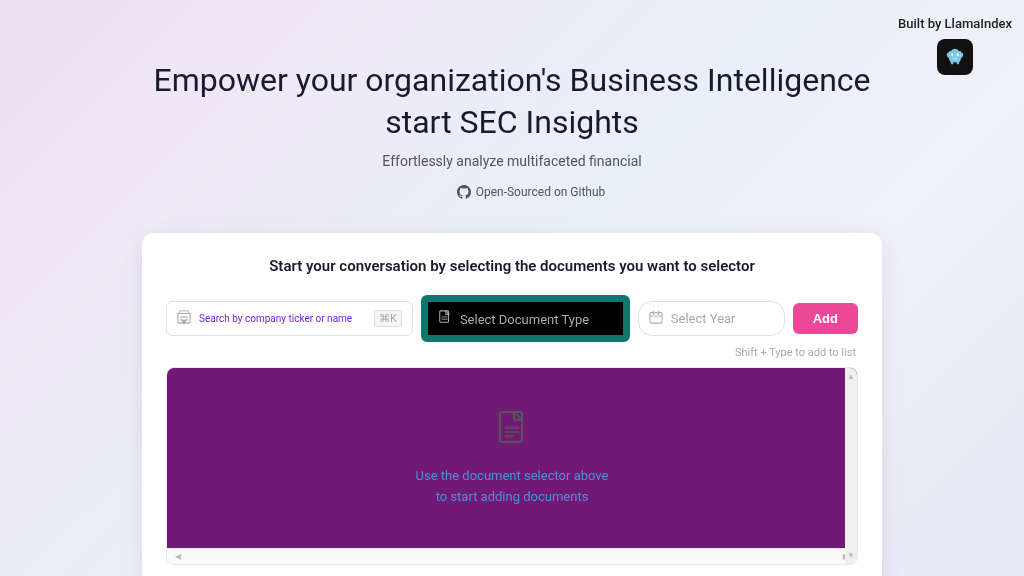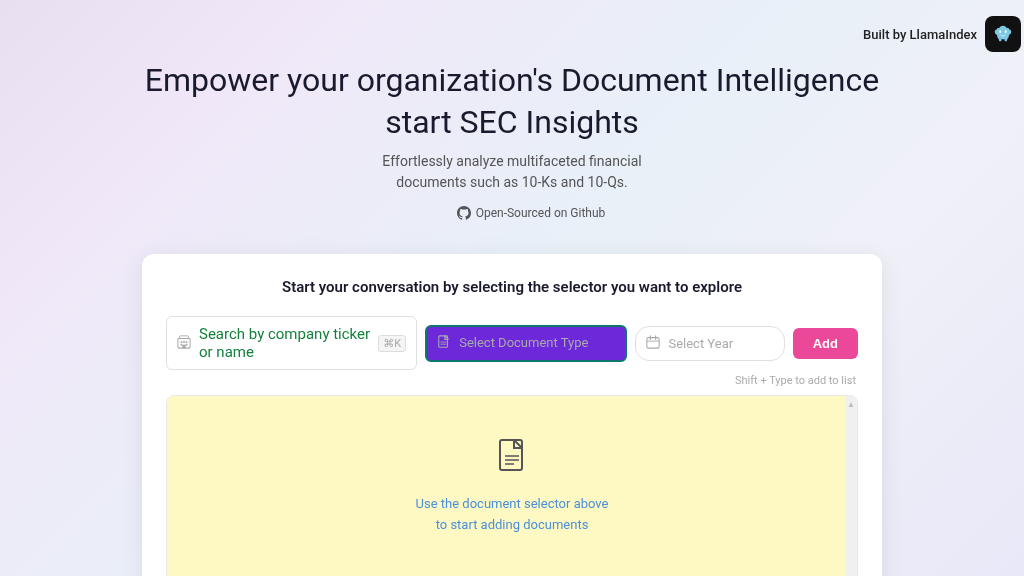--- a/index.html
+++ b/index.html
@@ -14,24 +14,25 @@
       overflow: hidden;
       font-family: -apple-system, BlinkMacSystemFont, 'Segoe UI', Roboto, sans-serif;
       background: linear-gradient(135deg, #e8e0f0 0%, #f0e8f8 20%, #e8f0f8 50%, #f0f0f8 70%, #e8e8f8 100%);
       position: relative;
     }
 
     
     .top-bar {
       position: absolute;
       top: 16px;
-      right: 3px;
+      right: 12px;
       display: flex;
       align-items: center;
       gap: 8px;
+      flex-direction: column;
     }
 
     .built-by-text {
       font-size: 13px;
       font-weight: 500;
       color: #222;
     }
 
     .llama-logo {
       width: 36px;
@@ -125,46 +126,46 @@
       cursor: text;
     }
 
     .search-field-icon {
       color: #aaa;
       font-size: 14px;
       flex-shrink: 0;
     }
 
     .search-field-placeholder {
-      font-size: 15px;
-      color: #15803d;
+      font-size: 10px;
+      color: #6d28d9;
       flex: 1;
     }
 
     .search-kbd {
       font-size: 11px;
       color: #aaa;
       background: #f5f5f5;
       border: 1px solid #ddd;
       border-radius: 3px;
       padding: 1px 4px;
       display: flex;
       align-items: center;
       gap: 2px;
     }
 
     .doc-type-field {
       flex: 1.4;
       display: flex;
-      align-items: flex-start;
+      align-items: flex-end;
       gap: 8px;
-      border: 2px solid #0f766e;
+      border: 7px solid #0f766e;
       border-radius: 6px;
       padding: 8px 10px;
-      background: #6d28d9;
+      background: #000000;
       cursor: pointer;
     }
 
     .doc-type-icon {
       color: #aaa;
       font-size: 14px;
     }
 
     .doc-type-placeholder {
       font-size: 13px;
@@ -217,21 +218,21 @@
     .doc-list-container {
       border: 1px solid #e8e8e8;
       border-radius: 8px;
       position: relative;
       overflow: hidden;
     }
 
     .doc-list-inner {
       padding: 40px 20px;
       text-align: center;
-      background: #fef9c3;
+      background: #701a75;
       min-height: 130px;
       display: flex;
       flex-direction: column;
       align-items: center;
       justify-content: center;
       overflow-x: auto;
     }
 
     .doc-empty-icon {
       font-size: 32px;
@@ -319,37 +320,36 @@
       <path d="M12 3C10 3 8.5 4 8 5.5C7 5.2 5.5 5.5 5 7C4 7 3 8 3 9.5C3 11 4 12.5 5.5 13C5.5 14.5 6 16 7 17L8 20H10L10.5 17.5C11 17.8 11.5 18 12 18C12.5 18 13 17.8 13.5 17.5L14 20H16L17 17C18 16 18.5 14.5 18.5 13C20 12.5 21 11 21 9.5C21 8 20 7 19 7C18.5 5.5 17 5.2 16 5.5C15.5 4 14 3 12 3Z" fill="#7ec8e3"></path>
       <path d="M10 9.5C10 10.3 9.6 11 9 11C8.4 11 8 10.3 8 9.5C8 8.7 8.4 8 9 8C9.6 8 10 8.7 10 9.5Z" fill="white"></path>
       <path d="M16 9.5C16 10.3 15.6 11 15 11C14.4 11 14 10.3 14 9.5C14 8.7 14.4 8 15 8C15.6 8 16 8.7 16 9.5Z" fill="white"></path>
       <path d="M10 13C10.5 14 11.2 14.5 12 14.5C12.8 14.5 13.5 14 14 13" stroke="white" stroke-width="0.8" fill="none" stroke-linecap="round"></path>
     </svg>
   </div>
 </div>
 
 <div class="hero">
   <h1 class="hero-title">
-    <span>Empower your organization's Document Intelligence</span><br>
+    <span>Empower your organization's Business Intelligence</span><br>
     <span>start</span> <strong>SEC Insights</strong>
   </h1>
   <p class="hero-subtitle">
     <span>Effortlessly analyze multifaceted financial</span><br>
-    <span>documents such as 10-Ks and 10-Qs.</span>
   </p>
   <div class="github-link">
     <svg class="github-icon" viewBox="0 0 16 16" fill="#555">
       <path d="M8 0C3.58 0 0 3.58 0 8c0 3.54 2.29 6.53 5.47 7.59.4.07.55-.17.55-.38 0-.19-.01-.82-.01-1.49-2.01.37-2.53-.49-2.69-.94-.09-.23-.48-.94-.82-1.13-.28-.15-.68-.52-.01-.53.63-.01 1.08.58 1.23.82.72 1.21 1.87.87 2.33.66.07-.52.28-.87.51-1.07-1.78-.2-3.64-.89-3.64-3.95 0-.87.31-1.59.82-2.15-.08-.2-.36-1.02.08-2.12 0 0 .67-.21 2.2.82.64-.18 1.32-.27 2-.27.68 0 1.36.09 2 .27 1.53-1.04 2.2-.82 2.2-.82.44 1.1.16 1.92.08 2.12.51.56.82 1.27.82 2.15 0 3.07-1.87 3.75-3.65 3.95.29.25.54.73.54 1.48 0 1.07-.01 1.93-.01 2.2 0 .21.15.46.55.38A8.013 8.013 0 0016 8c0-4.42-3.58-8-8-8z"></path>
     </svg>
     <span>Open-Sourced on Github</span>
   </div>
 </div>
 
 <div class="card">
-  <div class="card-title">Start your conversation by selecting the selector you want to explore</div>
+  <div class="card-title">Start your conversation by selecting the documents you want to selector</div>
 
   <div class="search-row">
 
     <div class="search-field">
       <span class="search-field-icon">
         <svg width="14" height="14" viewBox="0 0 16 16" fill="#aaa">
           <rect x="1" y="4" width="14" height="11" rx="1" stroke="#aaa" stroke-width="1.2" fill="none"></rect>
           <rect x="4" y="7" width="2" height="2" fill="#aaa"></rect>
           <rect x="7" y="7" width="2" height="2" fill="#aaa"></rect>
           <rect x="10" y="7" width="2" height="2" fill="#aaa"></rect>

